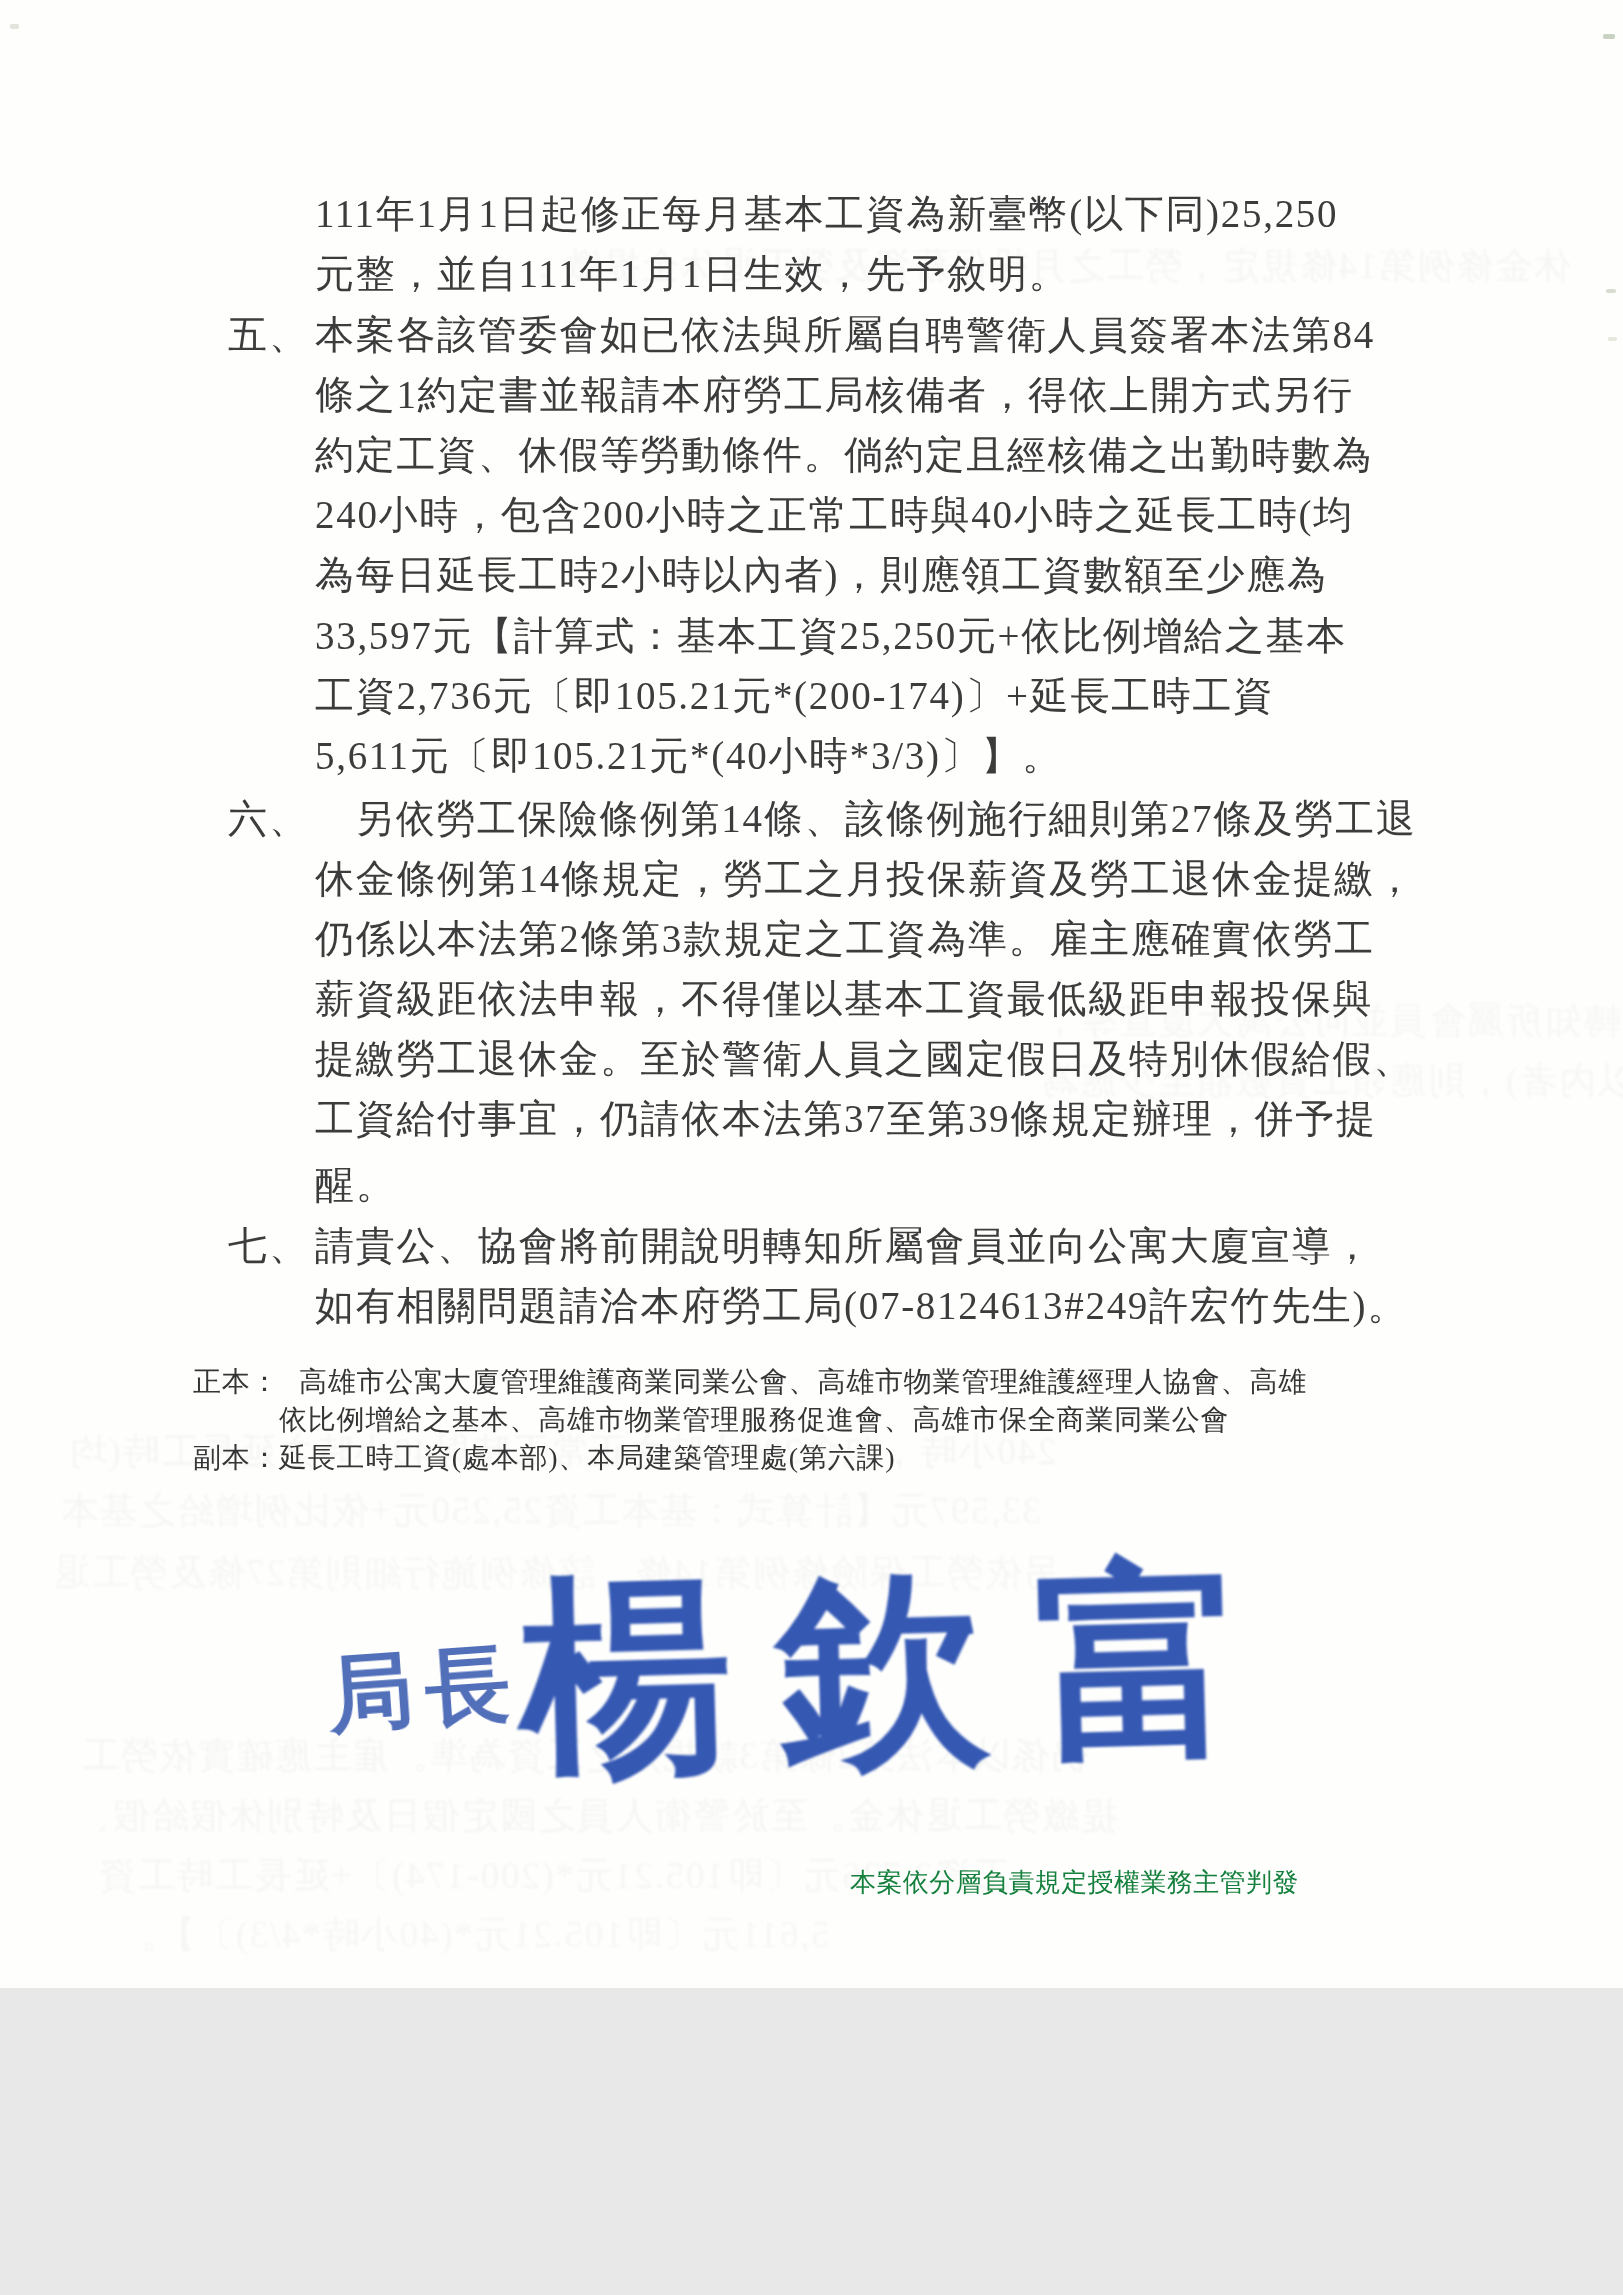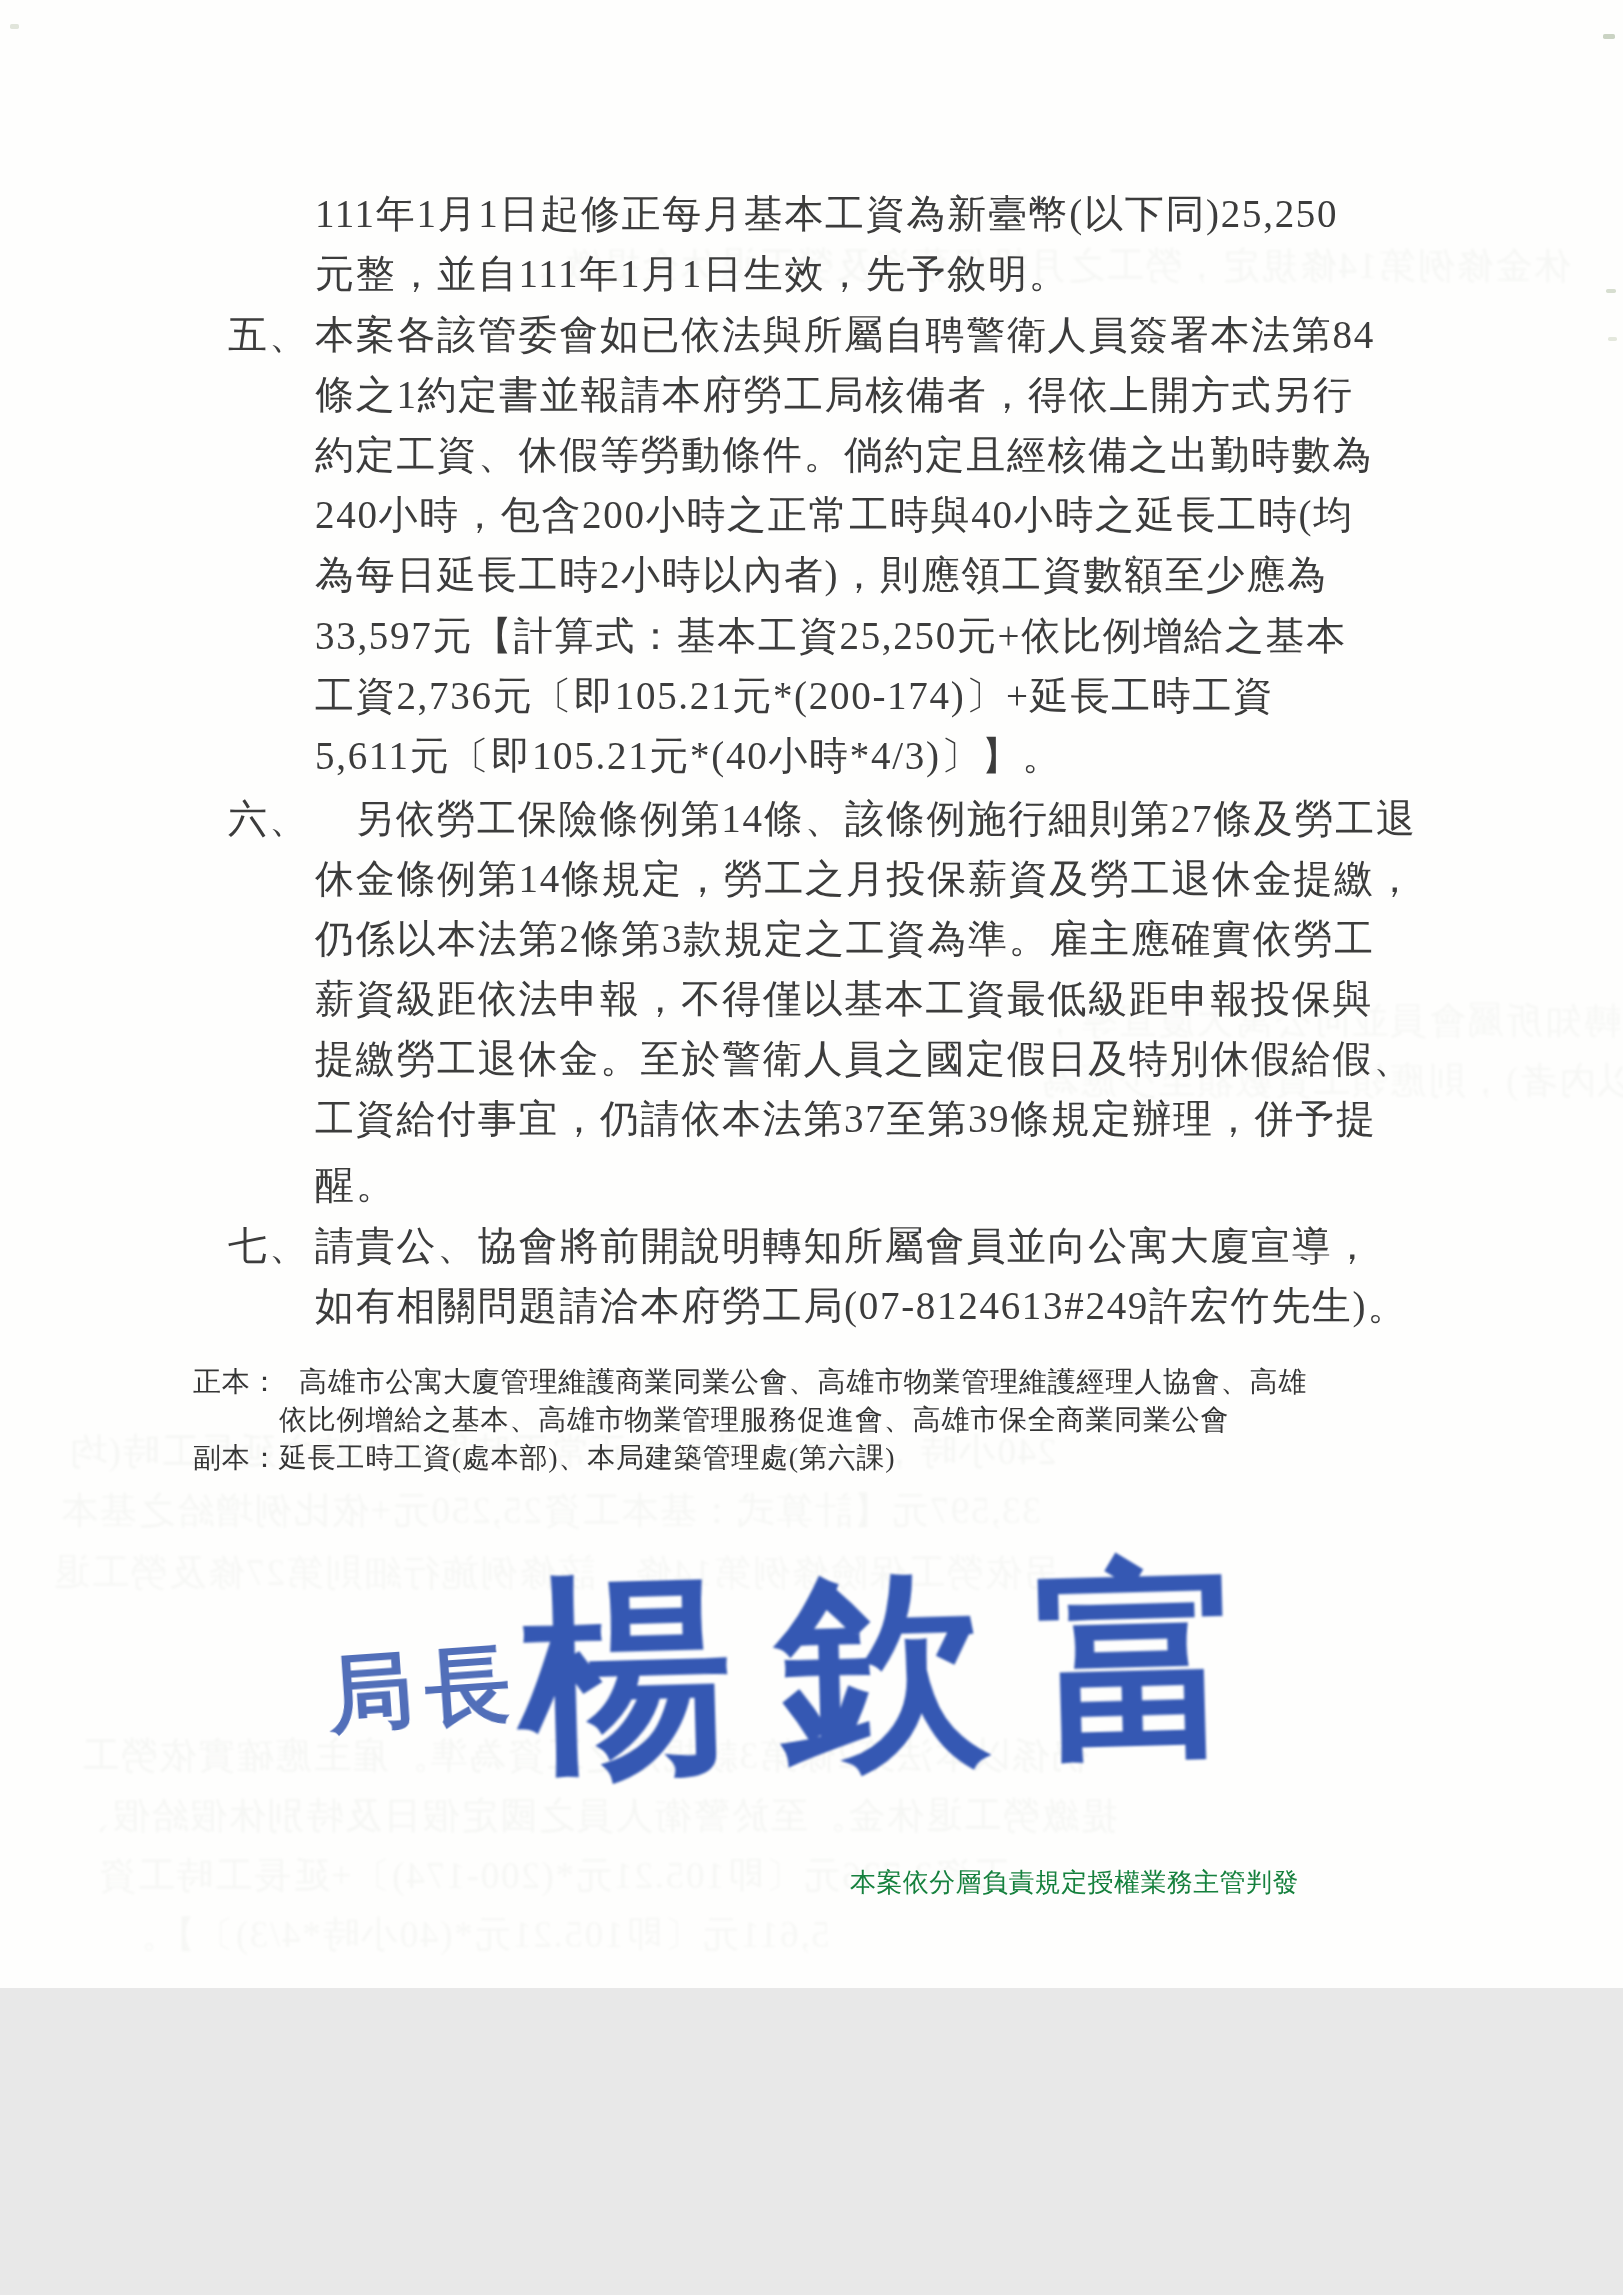--- a/index.html
+++ b/index.html
@@ -123,21 +123,21 @@
     <div class="bl c" style="top:254px;">元整，並自111年1月1日生效，先予敘明。</div>
 
     <div class="bl n" style="top:315px;">五、</div>
     <div class="bl c" style="top:315px;">本案各該管委會如已依法與所屬自聘警衛人員簽署本法第84</div>
     <div class="bl c" style="top:375px;">條之1約定書並報請本府勞工局核備者，得依上開方式另行</div>
     <div class="bl c" style="top:435px;">約定工資、休假等勞動條件。倘約定且經核備之出勤時數為</div>
     <div class="bl c" style="top:495px;">240小時，包含200小時之正常工時與40小時之延長工時(均</div>
     <div class="bl c" style="top:555px;">為每日延長工時2小時以內者)，則應領工資數額至少應為</div>
     <div class="bl c" style="top:616px;">33,597元【計算式：基本工資25,250元+依比例增給之基本</div>
     <div class="bl c" style="top:676px;">工資2,736元〔即105.21元*(200-174)〕+延長工時工資</div>
-    <div class="bl c" style="top:736px;">5,611元〔即105.21元*(40小時*4/3)〕】。</div>
+    <div class="bl c" style="top:736px;">5,611元〔即105.21元*(40小時*3/3)〕】。</div>
 
     <div class="bl n" style="top:799px;">六、</div>
     <div class="bl c" style="top:799px;margin-left:40px;">另依勞工保險條例第14條、該條例施行細則第27條及勞工退</div>
     <div class="bl c" style="top:859px;">休金條例第14條規定，勞工之月投保薪資及勞工退休金提繳，</div>
     <div class="bl c" style="top:919px;">仍係以本法第2條第3款規定之工資為準。雇主應確實依勞工</div>
     <div class="bl c" style="top:979px;">薪資級距依法申報，不得僅以基本工資最低級距申報投保與</div>
     <div class="bl c" style="top:1039px;">提繳勞工退休金。至於警衛人員之國定假日及特別休假給假、</div>
     <div class="bl c" style="top:1099px;">工資給付事宜，仍請依本法第37至第39條規定辦理，併予提</div>
     <div class="bl c" style="top:1165px;">醒。</div>
 

